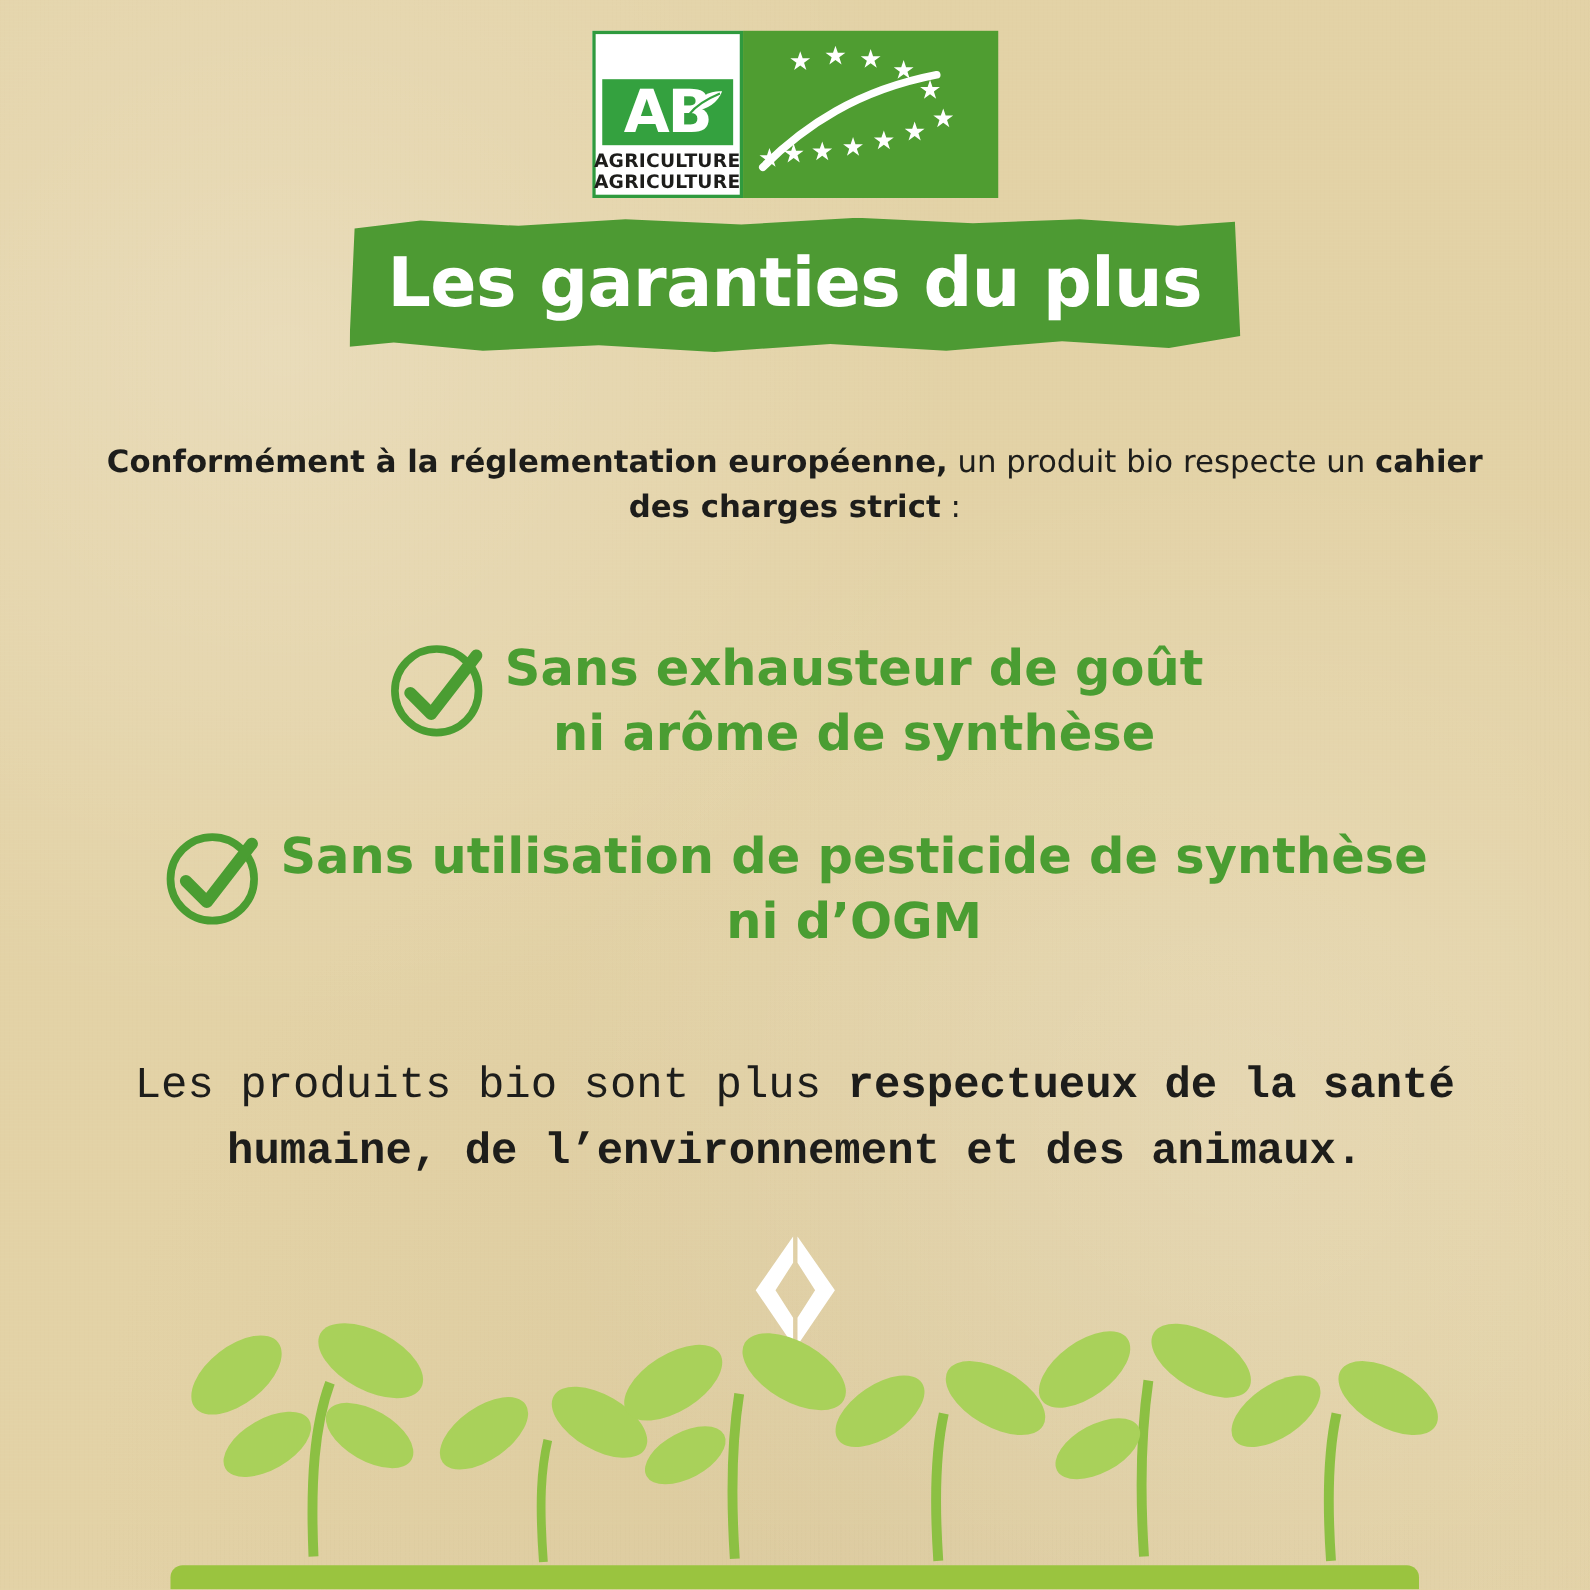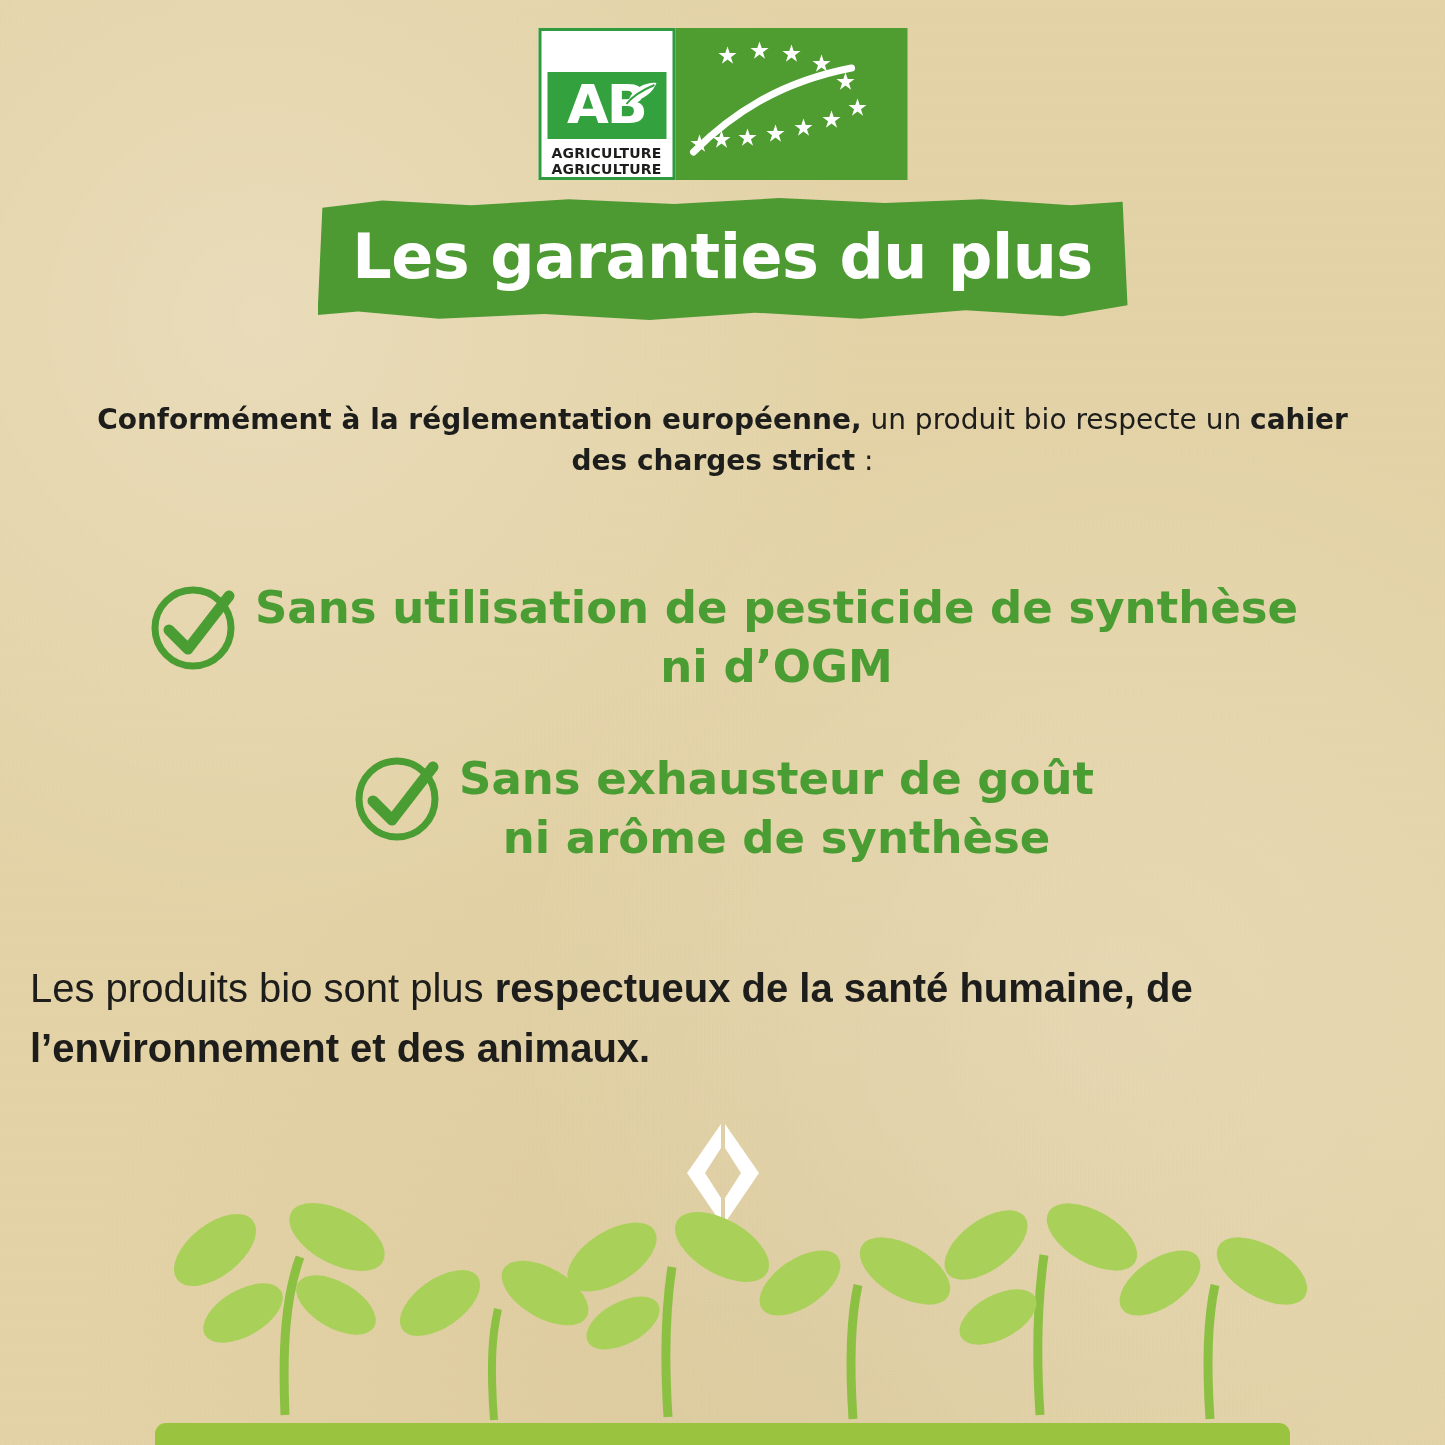--- a/index.html
+++ b/index.html
@@ -76,21 +76,21 @@
   }
   .ab-leaf {
     position: absolute;
     right: 8px;
     top: 8px;
   }
   .ab-caption {
     margin-top: 6px;
     text-align: center;
     color: #1d1d1b;
-    font-size: 14px;
+    font-size: 17px;
     font-weight: bold;
     line-height: 1.15;
     letter-spacing: 0.2px;
     font-family: "DejaVu Sans", sans-serif;
   }
   .eu-logo {
     width: 232px;
     height: 152px;
     background: #4f9d31;
     position: relative;
@@ -172,24 +172,25 @@
     max-width: 1210px;
   }
   .check-item.item-2 .check-text { max-width: 760px; }
 
   
   .closing {
     position: absolute;
     top: 958px;
     left: 30px;
     width: 1385px;
+    text-align: center;
     color: #1d1d1b;
     font-size: 40px;
     line-height: 1.5;
-    font-family: Liberation Sans, sans-serif;
+    font-family: Liberation Mono, monospace;
   }
   .closing b { font-weight: bold; }
 
   
   .brand-logo {
     position: absolute;
     top: 1120px;
     left: 50%;
     transform: translateX(-50%);
     width: 160px;
@@ -288,45 +289,45 @@
     <div class="title-brush"></div>
     <div class="title-text">Les garanties du plus</div>
   </div>
 
   <div class="intro">
     <b>Conformément à la réglementation européenne,</b><span> un produit bio respecte un </span><b>cahier des charges strict</b><span> :</span>
   </div>
 
   <div class="checks">
 
+    <div class="check-item item-2">
+      <span class="check-icon">
+        <svg width="92" height="92" viewBox="0 0 92 92">
+          <circle cx="46" cy="46" r="38" fill="none" stroke="#4a9d32" stroke-width="7"></circle>
+          <path d="M22 48 L41 67 L82 14" fill="none" stroke="#4a9d32" stroke-width="11" stroke-linecap="round" stroke-linejoin="round"></path>
+        </svg>
+      </span>
+      <span class="check-text">
+        <span>Sans exhausteur de goût</span><br>
+        <span>ni arôme de synthèse</span>
+      </span>
+    </div>
+
     <div class="check-item item-1">
       <span class="check-icon">
         <svg width="92" height="92" viewBox="0 0 92 92">
           <circle cx="46" cy="46" r="38" fill="none" stroke="#4a9d32" stroke-width="7"></circle>
           <path d="M22 48 L41 67 L82 14" fill="none" stroke="#4a9d32" stroke-width="11" stroke-linecap="round" stroke-linejoin="round"></path>
         </svg>
       </span>
       <span class="check-text">
         <span>Sans utilisation de pesticide de synthèse</span><br>
         <span>ni d’OGM</span>
       </span>
     </div>
-
-    <div class="check-item item-2">
-      <span class="check-icon">
-        <svg width="92" height="92" viewBox="0 0 92 92">
-          <circle cx="46" cy="46" r="38" fill="none" stroke="#4a9d32" stroke-width="7"></circle>
-          <path d="M22 48 L41 67 L82 14" fill="none" stroke="#4a9d32" stroke-width="11" stroke-linecap="round" stroke-linejoin="round"></path>
-        </svg>
-      </span>
-      <span class="check-text">
-        <span>Sans exhausteur de goût</span><br>
-        <span>ni arôme de synthèse</span>
-      </span>
-    </div>
   </div>
 
   <div class="closing">
     <span>Les produits bio sont plus </span><b>respectueux de la santé humaine, de l’environnement et des animaux.</b>
   </div>
 
   <div class="brand-logo">
     <svg width="160" height="110" viewBox="0 0 160 110">
       <path d="M78 4 L44 53 L78 103 L78 78 L62 53 L78 28 Z" fill="#ffffff"></path>
       <path d="M82 4 L116 53 L82 103 L82 78 L98 53 L82 28 Z" fill="#ffffff"></path>

